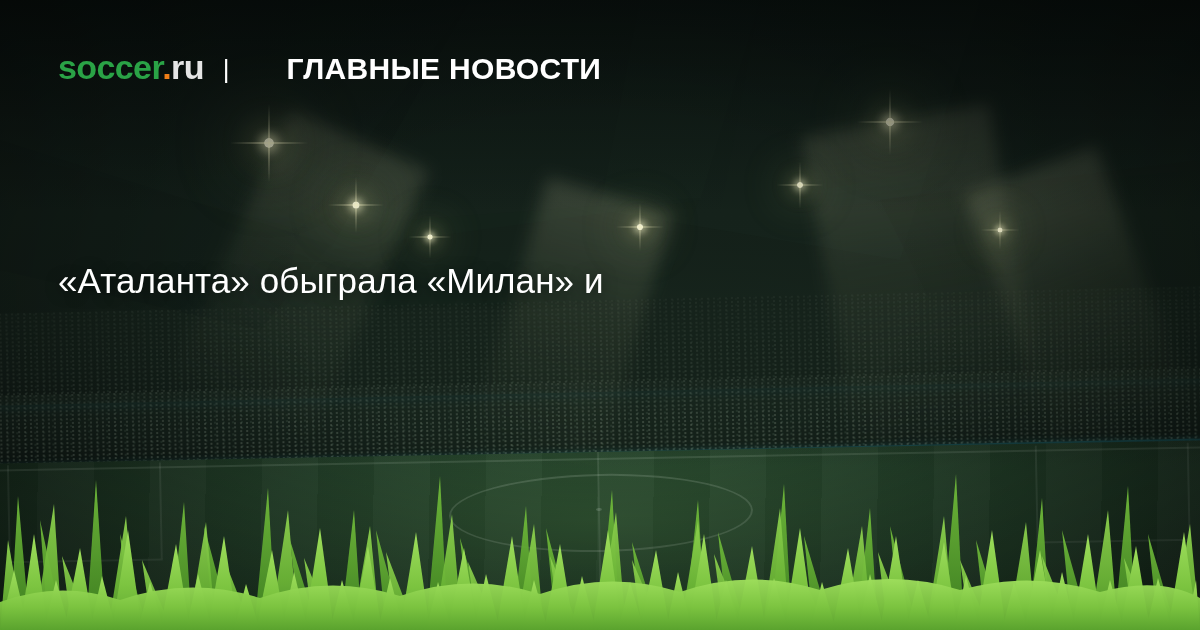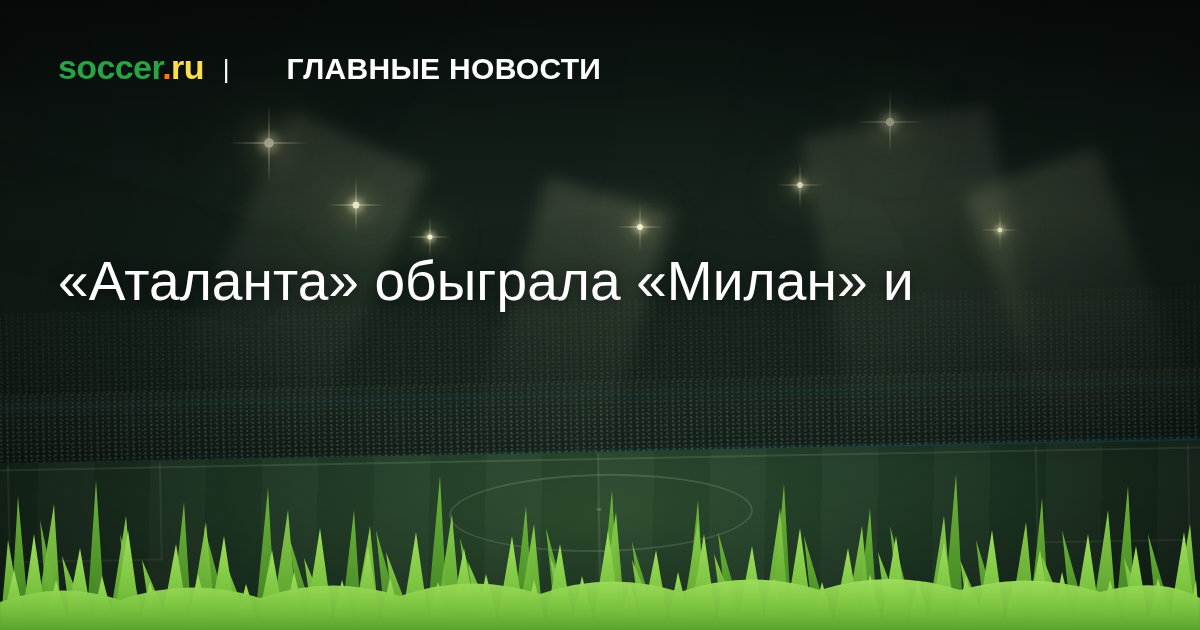--- a/index.html
+++ b/index.html
@@ -159,21 +159,21 @@
     white-space: nowrap;
   }
   .logo {
     font-size: 34px;
     font-weight: bold;
     letter-spacing: -0.6px;
     line-height: 1;
   }
   .logo-soccer { color: #2aa346; }
   .logo-dot    { color: #f07e18; }
-  .logo-ru     { color: #fde047; }
+  .logo-ru     { color: #e5e5e5; }
   .sep {
     color: #ffffff;
     font-size: 26px;
     font-weight: 400;
     margin: 0 17px 0 19px;
     position: relative;
     top: -1px;
   }
   .kicker {
     color: #ffffff;
@@ -185,21 +185,21 @@
   }
 
   
   .headline {
     position: absolute;
     left: 58px;
     top: 252px;
     width: 1000px;
     z-index: 20;
     color: #ffffff;
-    font-size: 55px;
+    font-size: 35px;
     font-weight: 400;
     line-height: 58px;
     letter-spacing: 0.1px;
     text-shadow: 0 2px 14px rgba(0,0,0,0.55);
   }
   .headline .ln { display: block; }
 
   
   .grass {
     position: absolute;

